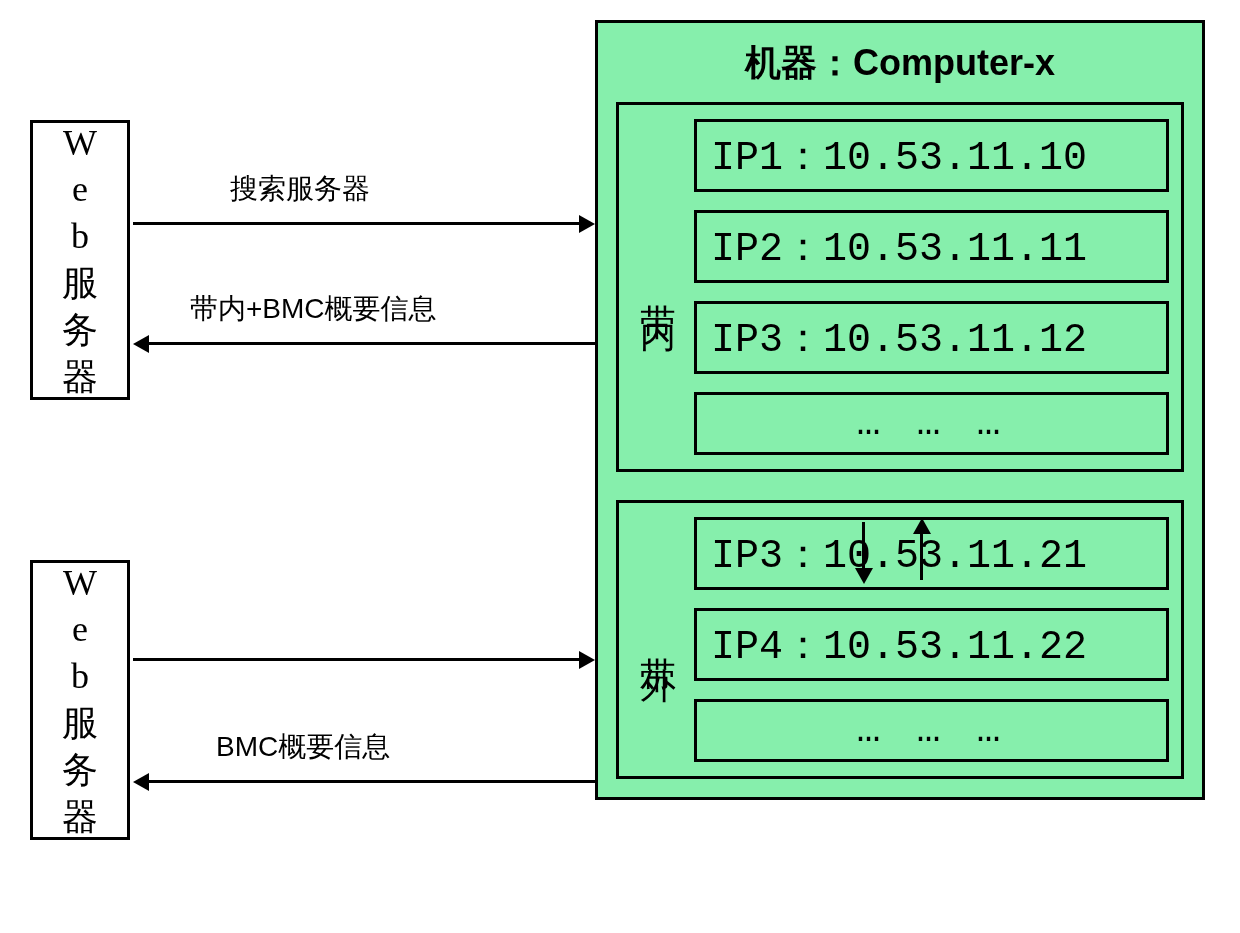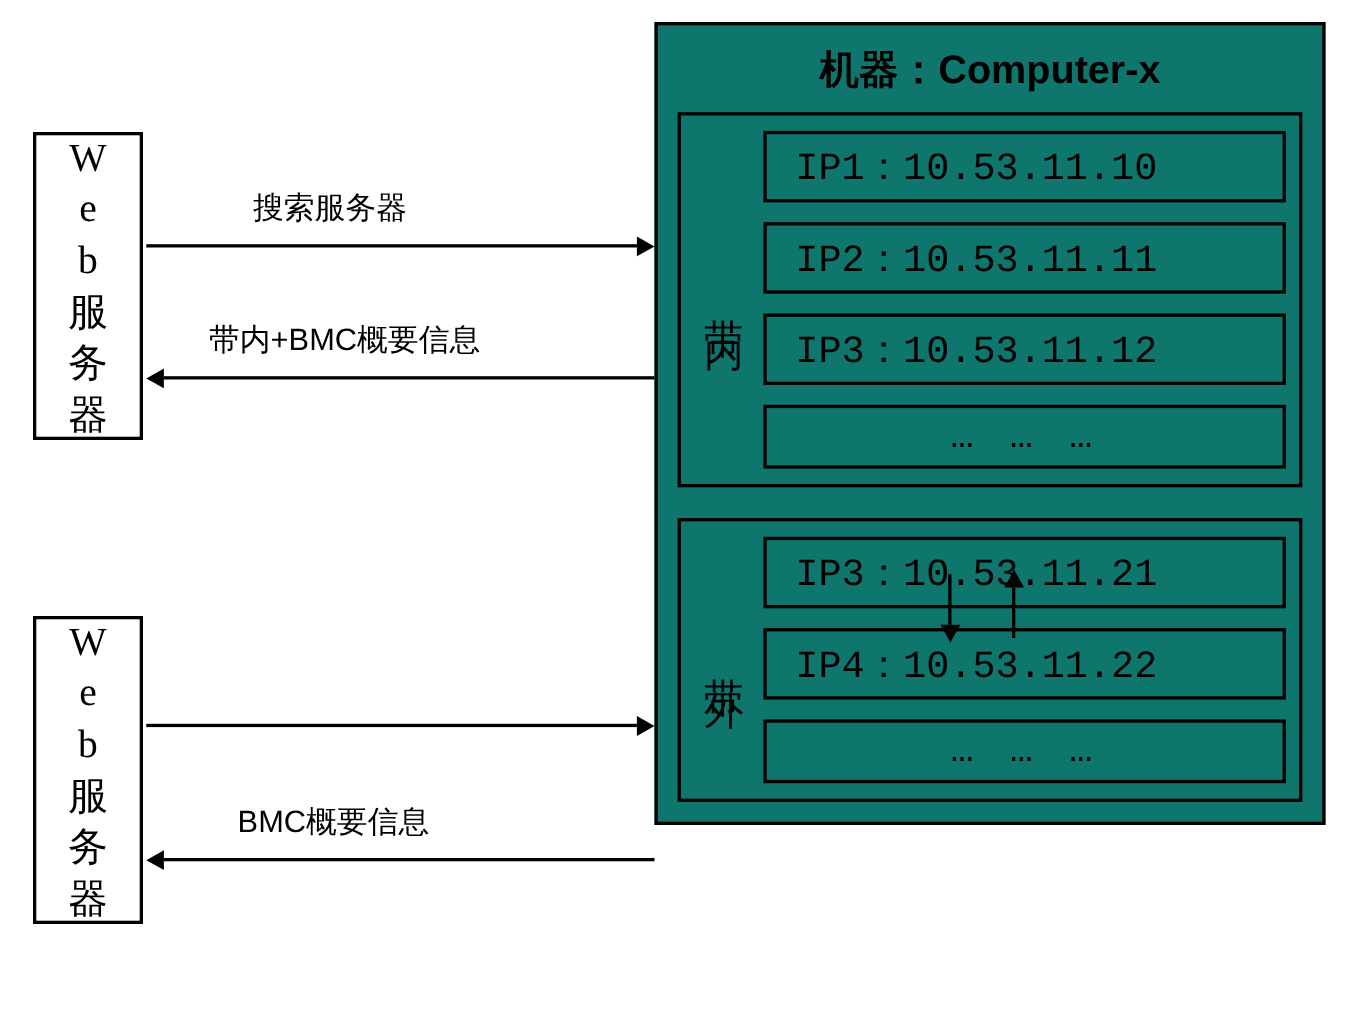--- a/index.html
+++ b/index.html
@@ -30,21 +30,21 @@
     align-items: center;
     justify-content: center;
     font-size: 36px;
     line-height: 1.3;
     padding: 10px 0;
   }
   .web-server span { display: block; }
   .machine-box {
     position: absolute;
     border: 3px solid #000;
-    background: #0f766e;
+    background: #86efac;
     padding: 10px 18px 18px 18px;
   }
   .machine-title {
     font-size: 36px;
     font-weight: bold;
     margin: 6px 0 14px 0;
     text-align: center;
     font-family: "SimHei", "黑体", sans-serif;
   }
   .section-box {
@@ -69,22 +69,22 @@
   }
   .ip-col {
     display: flex;
     flex-direction: column;
     gap: 18px;
     flex: 1;
     margin-left: 8px;
   }
   .ip-entry {
     border: 3px solid #000;
-    padding: 6px 26px;
-    font-size: 35px;
+    padding: 6px 14px;
+    font-size: 40px;
     font-family: "Courier New", monospace;
     white-space: nowrap;
     text-align: left;
   }
   .ip-entry.ellipsis {
     text-align: center;
     letter-spacing: 6px;
   }
   .arrow-label {
     position: absolute;

